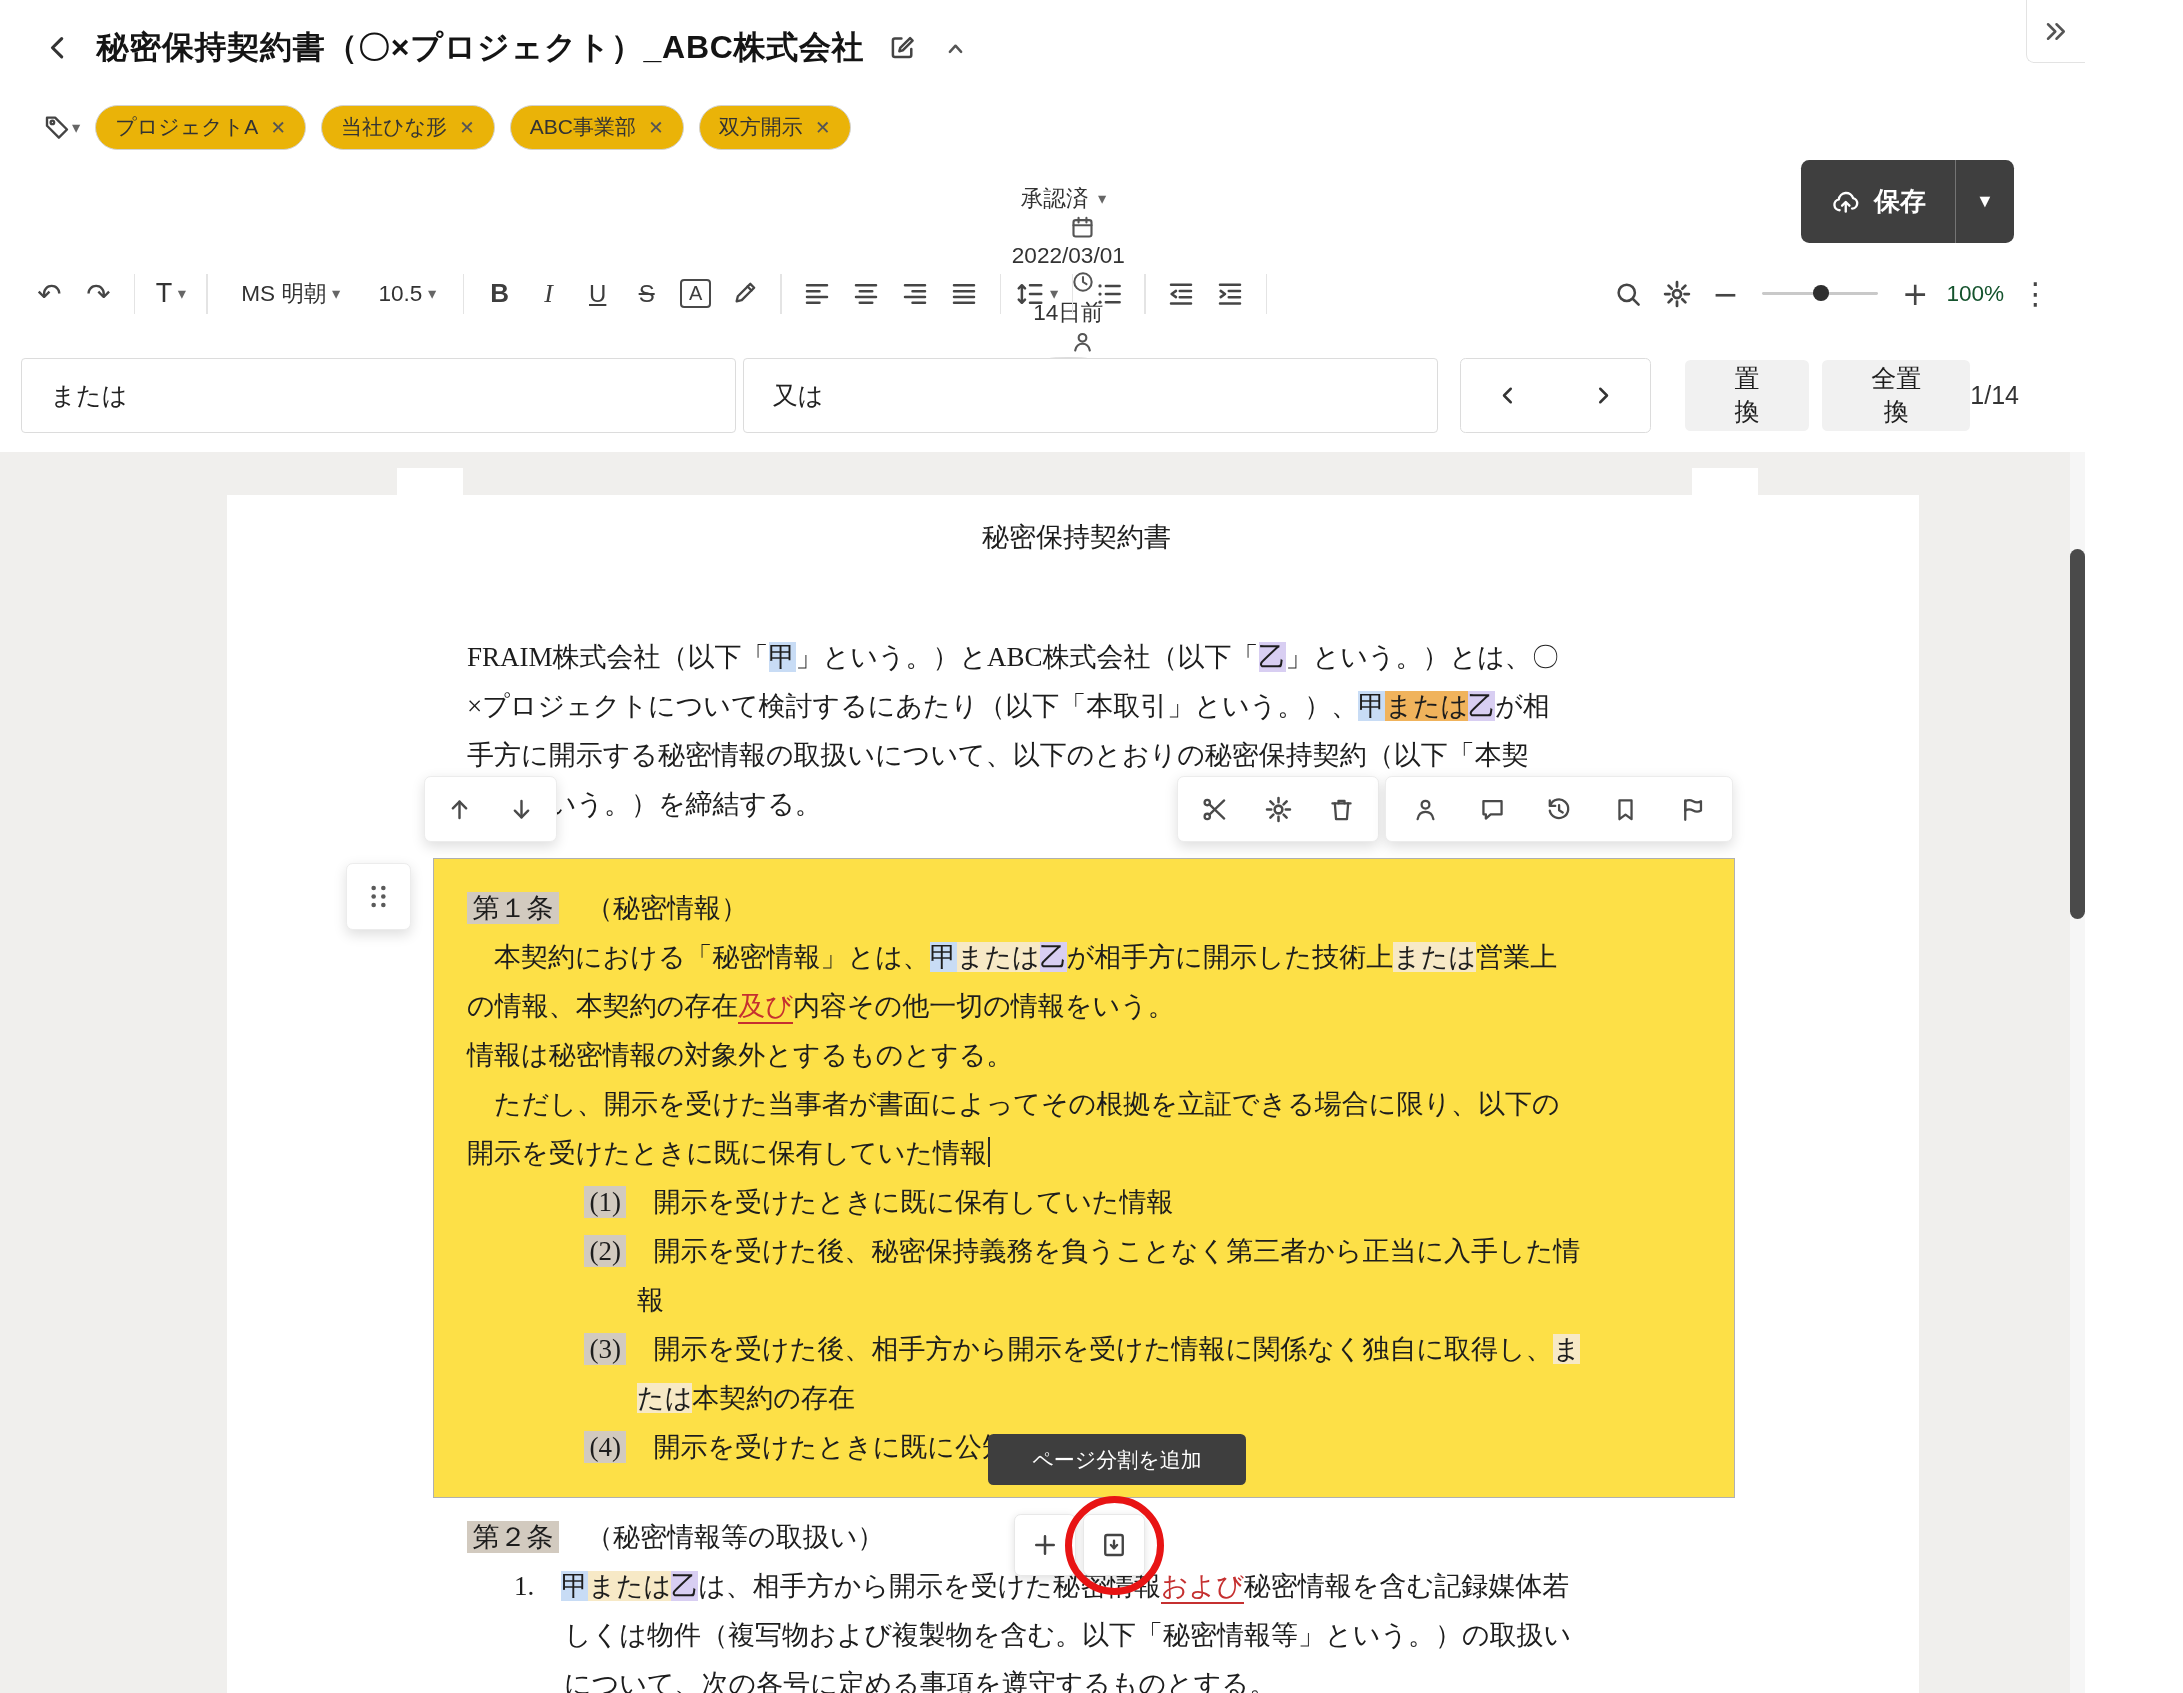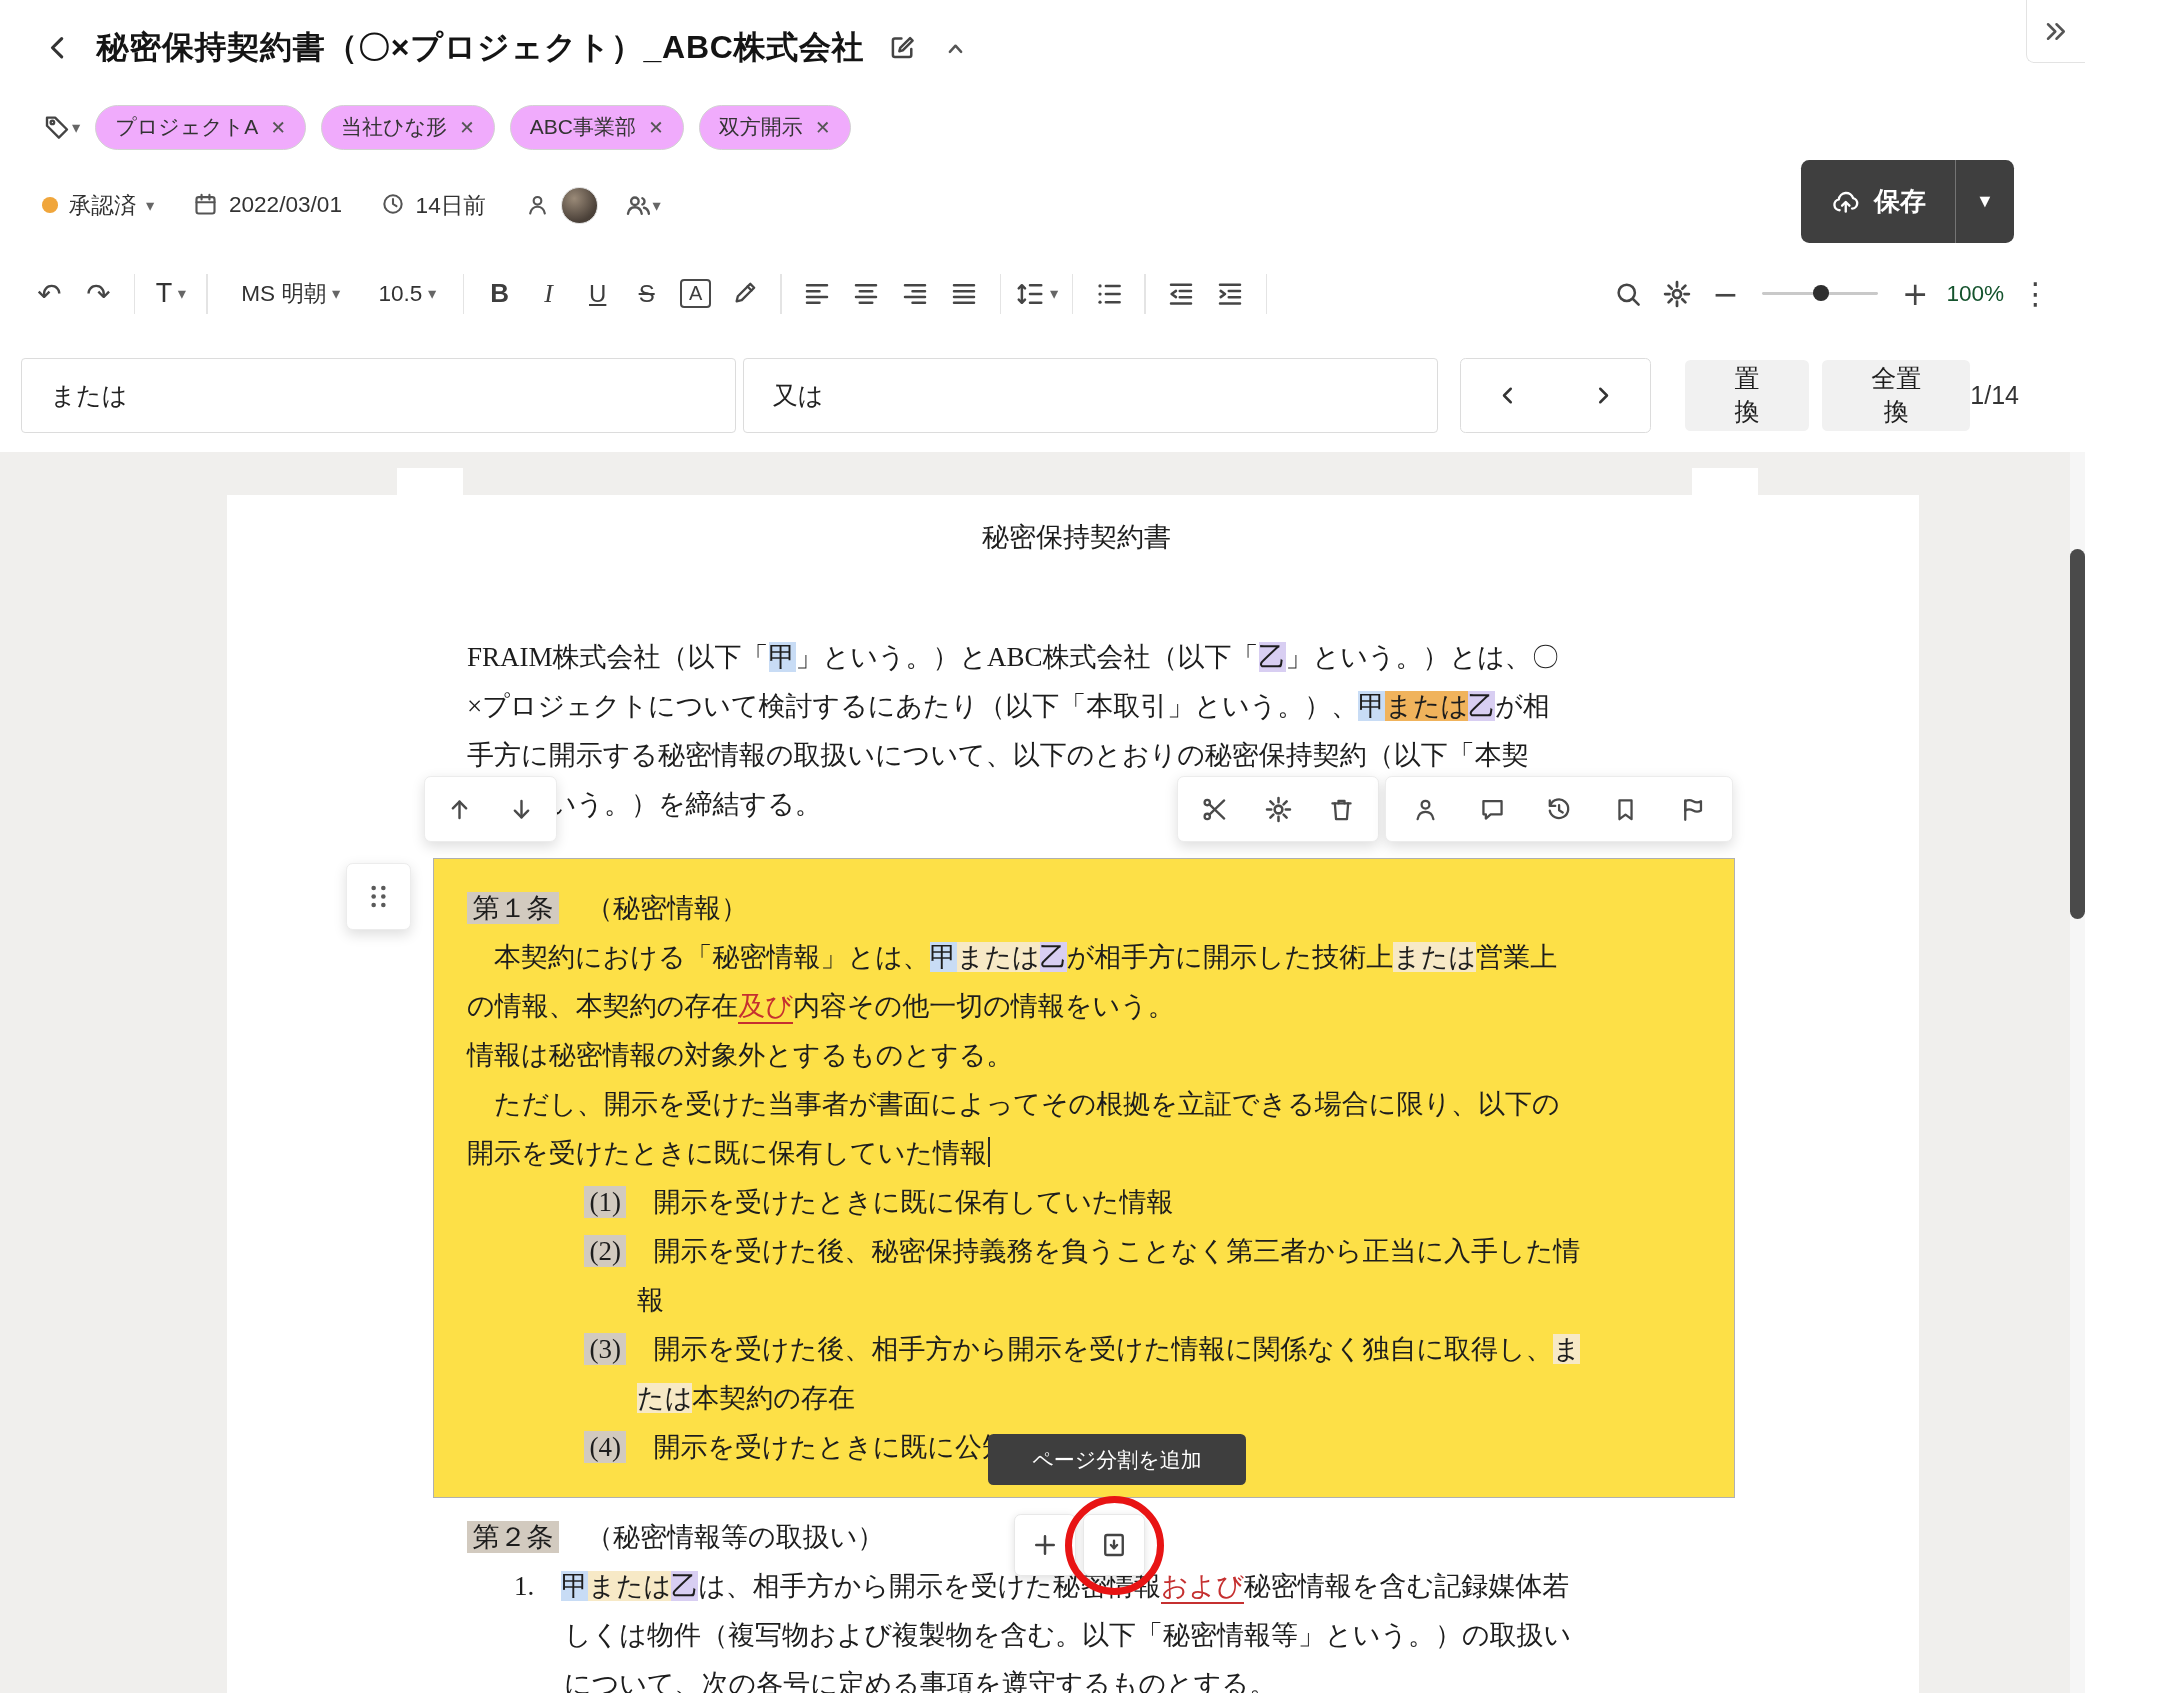--- a/index.html
+++ b/index.html
@@ -15,25 +15,25 @@
   .expand-box {
     position:absolute; top:0; right:0; width:59px; height:63px; background:#fff;
     border-left:1.4px solid #e3e3e3; border-bottom:1.4px solid #e3e3e3; border-bottom-left-radius:8.2px;
     display:flex; align-items:center; justify-content:center;
   }
   
   .tags-row { display:flex; align-items:center; gap:15px; margin:29px 0 0 42px; height:45px; }
   .caret { font-size:16.4px; color:#666; font-family:"DejaVu Sans",sans-serif; }
   .pill {
     display:flex; align-items:center; gap:12.3px; height:45px; padding:0 19px;
-    border:1.4px solid #d2d2d2; border-radius:23px; background:#f0abfc; font-size:21px; color:#333;
+    border:1.4px solid #d2d2d2; border-radius:23px; background:#eab308; font-size:21px; color:#333;
   }
   .pill-x { font-size:18.5px; color:#555; font-family:"DejaVu Sans",sans-serif; cursor:pointer; }
   
-  .status-row { display:flex; align-items:center; margin:33px 0 0 42px; height:45px; }
+  .status-row { display:flex; align-items:center; margin:33px 0 0 42px; height:45px;flex-direction:column; }
   .dot { width:15.7px; height:15.7px; border-radius:50%; background:#f0a63c; margin-right:11px; }
   .status-label { font-size:22.6px; color:#333; margin-right:9.6px; }
   .meta { font-size:22.6px; color:#333; }
   .save-split {
     position:absolute; top:160px; right:71px; height:83px; display:flex;
     background:#3f3f3f; border-radius:8.2px; overflow:hidden;
   }
   .save-main { display:flex; align-items:center; gap:12.3px; padding:0 29px; background:none; border:none; cursor:pointer; }
   .save-label { color:#fff; font-size:26px; font-weight:700; }
   .save-caret { width:59px; display:flex; align-items:center; justify-content:center; border:none; cursor:pointer;

